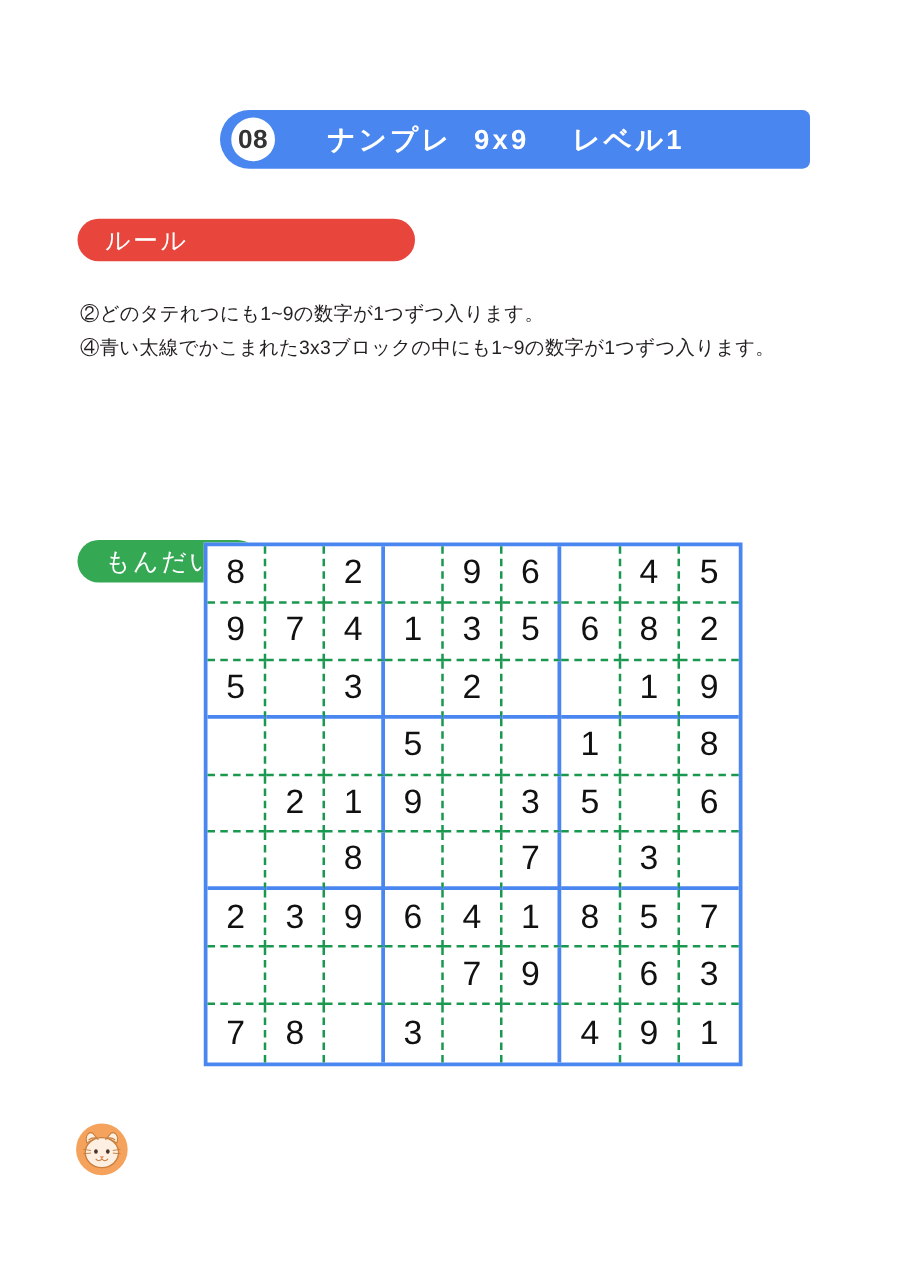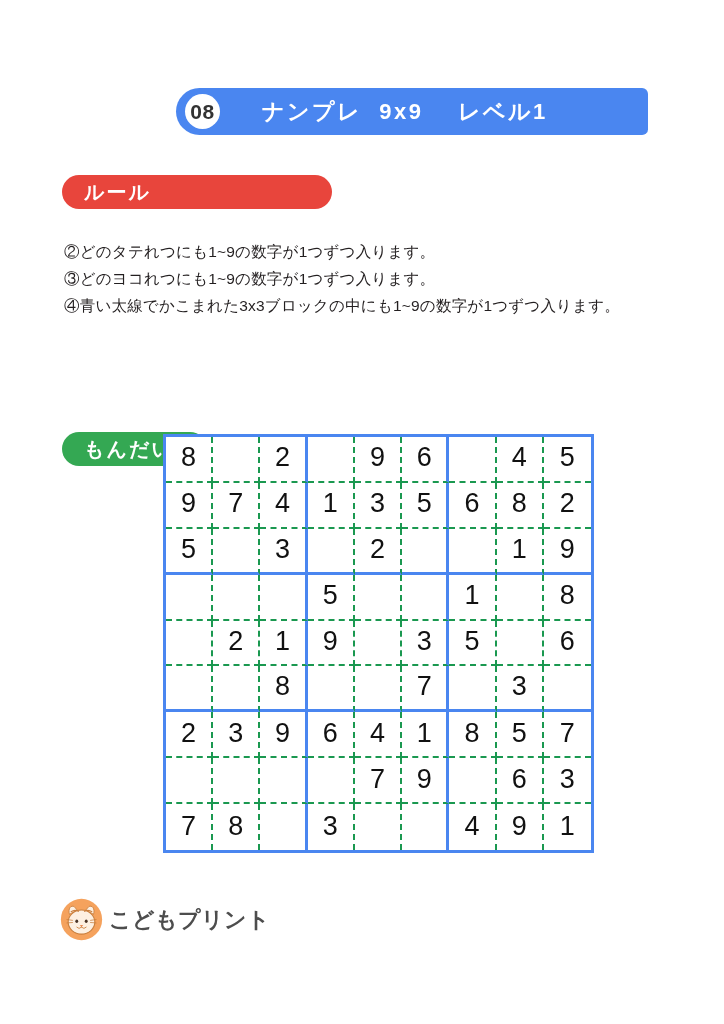--- a/index.html
+++ b/index.html
@@ -55,21 +55,21 @@
   
   .section-banner {
     position: absolute;
     height: 34px;
     display: flex;
     align-items: center;
     padding-left: 22px;
     box-sizing: border-box;
     color: #ffffff;
     font-size: 20px;
-    font-weight: bold;
+    font-weight: normal;
     letter-spacing: 2px;
   }
   .banner-rules {
     left: 62px;
     top: 175px;
     width: 270px;
     background: #e8453c;
     border-radius: 17px 17px 17px 17px;
   }
   .banner-problem {
@@ -171,21 +171,20 @@
   <div class="title-number-circle">08</div>
   <div class="title-text">ナンプレ  9x9    レベル1</div>
 </div>
 
 <div class="section-banner banner-rules">
   <span>ルール</span>
 </div>
 
 <div class="rules-list">
   <div class="rule-line">②どのタテれつにも1~9の数字が1つずつ入ります。</div>
-  <div class="rule-line">③どのヨコれつにも1~9の数字が1つずつ入ります。</div>
   <div class="rule-line">④青い太線でかこまれた3x3ブロックの中にも1~9の数字が1つずつ入ります。</div>
 </div>
 
 <div class="section-banner banner-problem">
   <span>もんだい</span>
 </div>
 
 <div class="sudoku-wrap">
   <div class="sudoku-grid" id="sudoku-grid">
       <div class="cell col-1 row-1">
@@ -445,14 +444,13 @@
       <path d="M74 32 Q66 26 57 31" stroke="#c97f3e" stroke-width="2.5" fill="none" stroke-linecap="round"></path>
       <ellipse cx="39" cy="54" rx="3.4" ry="4.2" fill="#4a3427"></ellipse>
       <ellipse cx="61" cy="54" rx="3.4" ry="4.2" fill="#4a3427"></ellipse>
       <path d="M46 63 L54 63 L50 68 Z" fill="#e98b57"></path>
       <path d="M50 68 Q44 74 39 68" stroke="#c97f3e" stroke-width="2" fill="none" stroke-linecap="round"></path>
       <path d="M50 68 Q56 74 61 68" stroke="#c97f3e" stroke-width="2" fill="none" stroke-linecap="round"></path>
       <path d="M16 50 L29 52 M16 58 L29 57" stroke="#c97f3e" stroke-width="1.8" stroke-linecap="round"></path>
       <path d="M84 50 L71 52 M84 58 L71 57" stroke="#c97f3e" stroke-width="1.8" stroke-linecap="round"></path>
     </svg>
   </span>
-  <span class="logo-text">こどもプリント</span>
 </div>
 
 </body></html>

